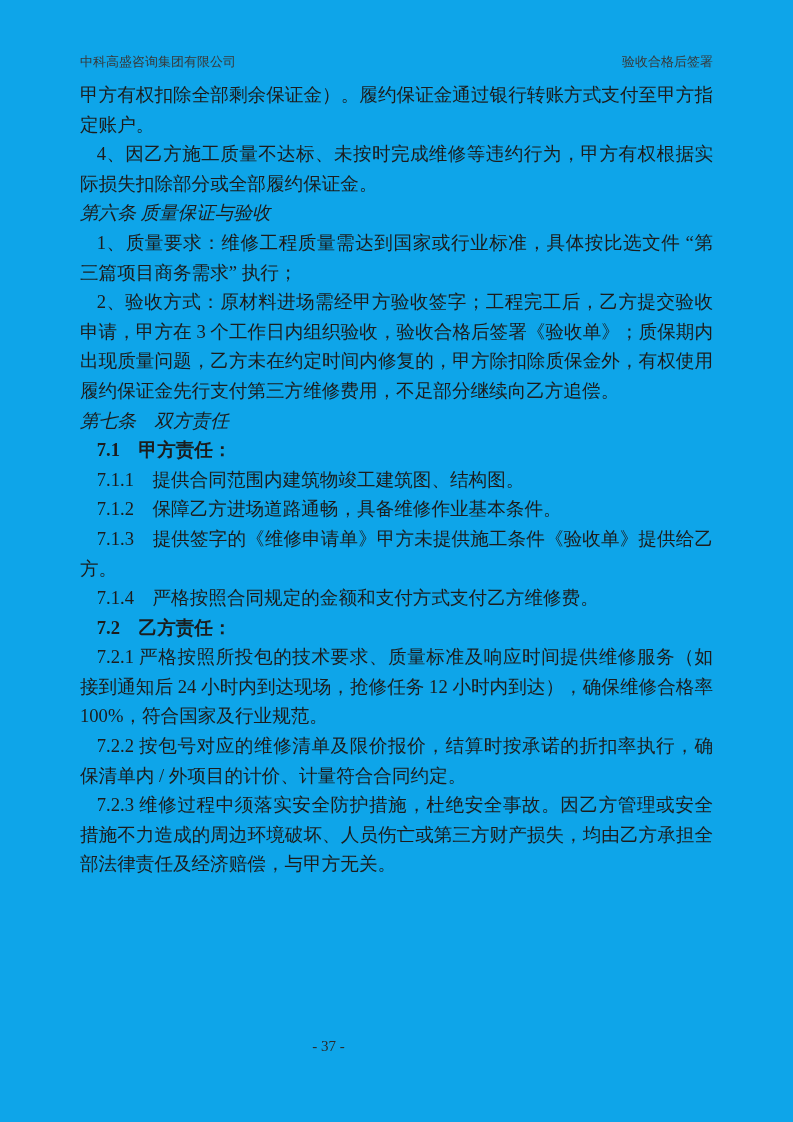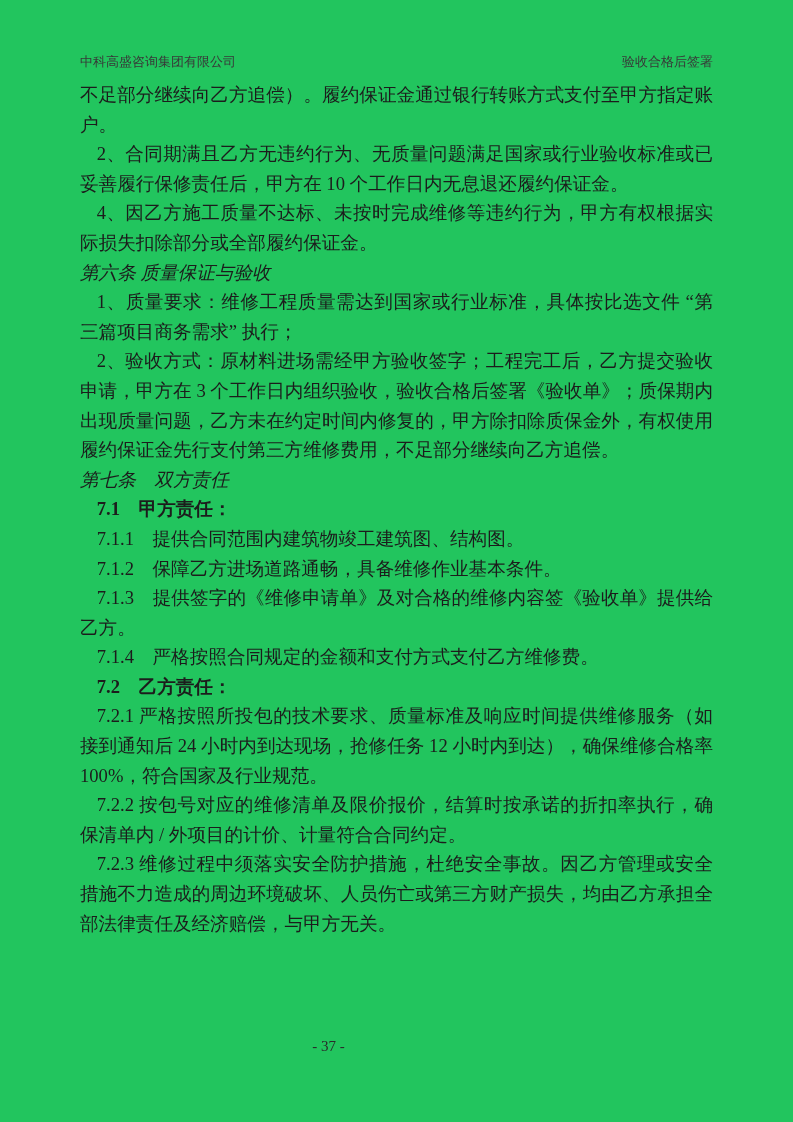--- a/index.html
+++ b/index.html
@@ -1,20 +1,20 @@
 <!DOCTYPE html>
 <html><head>
 <meta charset="utf-8">
 <style>
   html, body { margin: 0; padding: 0; background: #ffffff; }
   .page {
     position: relative;
     width: 793px;
     height: 1122px;
-    background: #22c55e;
+    background: #0ea5e9;
     font-family: "Liberation Serif", "DejaVu Serif", serif;
     color: #1c1c1c;
     overflow: hidden;
   }
   .header {
     position: absolute;
     top: 54px;
     left: 80px;
     width: 633px;
     display: flex;
@@ -55,31 +55,30 @@
 <body>
 
 <div class="page">
 
   <div class="header">
     <span>中科高盛咨询集团有限公司</span>
     <span>验收合格后签署</span>
   </div>
 
   <div class="content">
-    <p class="continuation">不足部分继续向乙方追偿）。履约保证金通过银行转账方式支付至甲方指定账户。</p>
-    <p class="numbered">2、合同期满且乙方无违约行为、无质量问题满足国家或行业验收标准或已妥善履行保修责任后，甲方在 10 个工作日内无息退还履约保证金。</p>
+    <p class="continuation">甲方有权扣除全部剩余保证金）。履约保证金通过银行转账方式支付至甲方指定账户。</p>
     <p class="numbered">4、因乙方施工质量不达标、未按时完成维修等违约行为，甲方有权根据实际损失扣除部分或全部履约保证金。</p>
     <p class="heading">第六条 质量保证与验收</p>
     <p class="numbered">1、质量要求：维修工程质量需达到国家或行业标准，具体按比选文件 “第三篇项目商务需求” 执行；</p>
     <p class="numbered">2、验收方式：原材料进场需经甲方验收签字；工程完工后，乙方提交验收申请，甲方在 3 个工作日内组织验收，验收合格后签署《验收单》；质保期内出现质量问题，乙方未在约定时间内修复的，甲方除扣除质保金外，有权使用履约保证金先行支付第三方维修费用，不足部分继续向乙方追偿。</p>
     <p class="heading">第七条　双方责任</p>
     <p class="sub bold">7.1　甲方责任：</p>
     <p class="sub">7.1.1　提供合同范围内建筑物竣工建筑图、结构图。</p>
     <p class="sub">7.1.2　保障乙方进场道路通畅，具备维修作业基本条件。</p>
-    <p class="sub space-above">7.1.3　提供签字的《维修申请单》及对合格的维修内容签《验收单》提供给乙方。</p>
+    <p class="sub space-above">7.1.3　提供签字的《维修申请单》甲方未提供施工条件《验收单》提供给乙方。</p>
     <p class="sub space-above">7.1.4　严格按照合同规定的金额和支付方式支付乙方维修费。</p>
     <p class="sub bold">7.2　乙方责任：</p>
     <p class="numbered">7.2.1 严格按照所投包的技术要求、质量标准及响应时间提供维修服务（如接到通知后 24 小时内到达现场，抢修任务 12 小时内到达），确保维修合格率 100%，符合国家及行业规范。</p>
     <p class="numbered">7.2.2 按包号对应的维修清单及限价报价，结算时按承诺的折扣率执行，确保清单内 / 外项目的计价、计量符合合同约定。</p>
     <p class="numbered">7.2.3 维修过程中须落实安全防护措施，杜绝安全事故。因乙方管理或安全措施不力造成的周边环境破坏、人员伤亡或第三方财产损失，均由乙方承担全部法律责任及经济赔偿，与甲方无关。</p>
   </div>
 
   <div class="footer">
     <span>- 37 -</span>
   </div>

